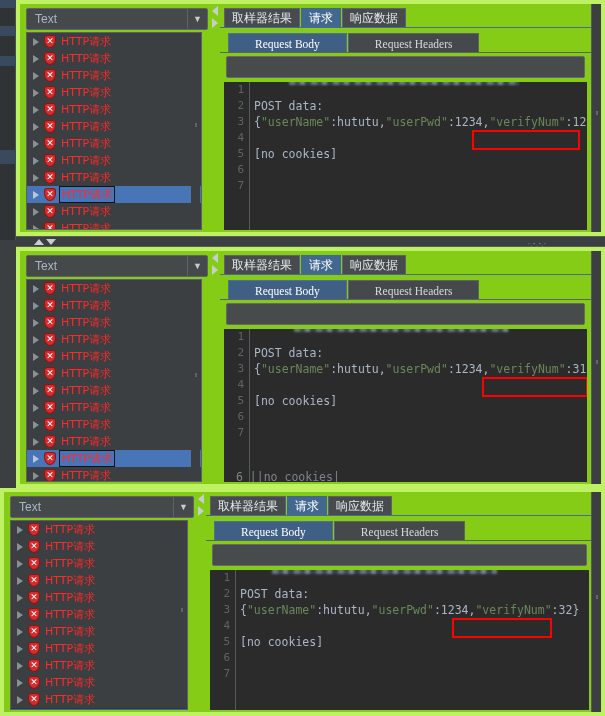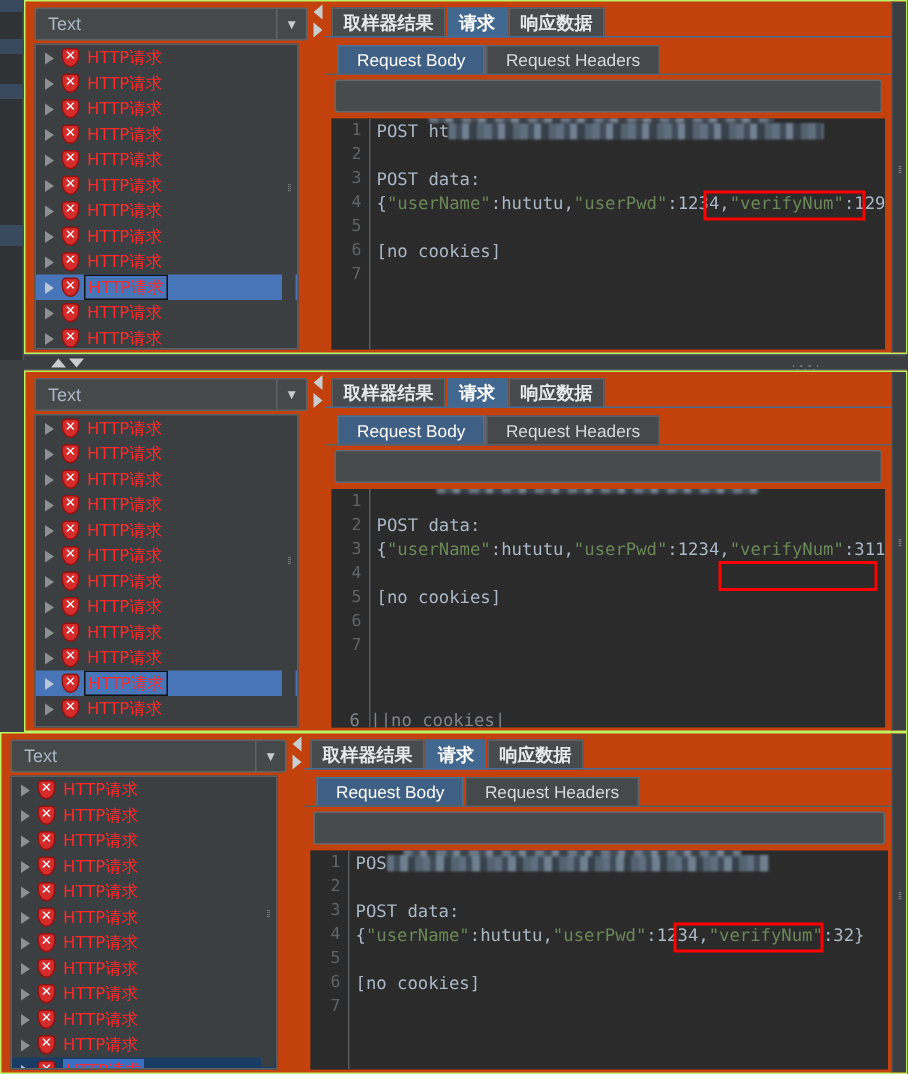--- a/index.html
+++ b/index.html
@@ -35,22 +35,22 @@
     position: absolute; left: 0; right: 0; height: 1px; background: #4a6a96;
   }
   .bg-scrollthumb {
     position: absolute; right: 8px; top: 30px; width: 13px; height: 48px;
     background: #53585b; border: 1px solid #606568; border-radius: 2px;
   }
 
   
   .panel {
     position: absolute;
-    background: #c2410c;
-    border: 1px solid #bef264;
+    background: #84cc16;
+    border: 4px solid #bef264;
     overflow: hidden;
   }
 
   
   .splitter {
     position: absolute; left: 0; right: 0; height: 11px;
     background: #3c3f41;
     border-top: 1px solid #555a5d;
     border-bottom: 1px solid #555a5d;
   }
@@ -161,46 +161,46 @@
   .arw-r {
     width: 0; height: 0;
     border-top: 5px solid transparent; border-bottom: 5px solid transparent;
     border-left: 6px solid #c8cdd0;
   }
 
   
   .right-pane { position: absolute; top: 0; bottom: 0; }
   .tabbar {
     position: absolute; left: 0; right: 0; top: 3px; height: 21px;
-    display: flex; align-items: flex-end; gap: 1px; padding-left: 4px; font-weight: bold;
+    display: flex; align-items: flex-end; gap: 1px; padding-left: 4px;
   }
   .tab {
     height: 20px; padding: 0 7px;
     display: flex; align-items: center;
     font-size: 12px; color: #e6e9ea;
     background: #474b4d;
     border: 1px solid #5d6265; border-bottom: none;
     font-family: "DejaVu Sans", sans-serif;
   }
   .tab.active { background: #43688f; color: #ffffff; border-color: #43688f; }
   .tabbar-underline {
     position: absolute; left: 0; right: 0; top: 23px; height: 1px;
     background: #4a6a96;
   }
   .subtabbar {
     position: absolute; left: 0; right: 0; top: 28px; height: 21px;
     display: flex; align-items: flex-end; gap: 1px; padding-left: 8px;
   }
   .subtab {
-    height: 20px; padding: 0 12px;
+    height: 20px; padding: 0 26px;
     display: flex; align-items: center;
     font-size: 11.5px; color: #d6dadd;
     background: #45494b;
     border: 1px solid #5d6265; border-bottom: none;
-    font-family: Liberation Sans, sans-serif;
+    font-family: Liberation Serif, serif;
   }
   .subtab.active { background: #3f5f84; color: #ffffff; border-color: #50708f; }
   .subtab-underline {
     position: absolute; left: 0; right: 0; top: 48px; height: 1px;
     background: #5c6164;
   }
   .searchbox {
     position: absolute; left: 6px; right: 6px; top: 52px; height: 22px;
     background: #474b4c; border: 1px solid #63686b; border-radius: 2px;
   }
@@ -444,23 +444,20 @@
         <div class="gutter" id="gut1">
             <div class="ln">1</div>
             <div class="ln">2</div>
             <div class="ln">3</div>
             <div class="ln">4</div>
             <div class="ln">5</div>
             <div class="ln">6</div>
             <div class="ln">7</div>
           </div>
         <div class="code">
-          <div class="cl">
-            <span class="s-plain">POST ht</span><span class="redact" style="width:250px;"></span>
-          </div>
           <div class="cl"></div>
           <div class="cl">
             <span class="s-plain">POST data:</span>
           </div>
           <div class="cl">
             <span class="s-plain">{</span><span class="s-green">"userName"</span><span class="s-plain">:hututu,</span><span class="s-green">"userPwd"</span><span class="s-plain">:1234,</span><span class="s-green">"verifyNum"</span><span class="s-plain">:129</span>
           </div>
           <div class="cl"></div>
           <div class="cl">
             <span class="s-plain">[no cookies]</span>
@@ -790,23 +787,20 @@
         <div class="gutter" id="gut3">
             <div class="ln">1</div>
             <div class="ln">2</div>
             <div class="ln">3</div>
             <div class="ln">4</div>
             <div class="ln">5</div>
             <div class="ln">6</div>
             <div class="ln">7</div>
           </div>
         <div class="code">
-          <div class="cl">
-            <span class="s-plain">POS</span><span class="redact" style="width:255px;"></span>
-          </div>
           <div class="cl"></div>
           <div class="cl">
             <span class="s-plain">POST data:</span>
           </div>
           <div class="cl">
             <span class="s-plain">{</span><span class="s-green">"userName"</span><span class="s-plain">:hututu,</span><span class="s-green">"userPwd"</span><span class="s-plain">:1234,</span><span class="s-green">"verifyNum"</span><span class="s-plain">:32</span><span class="s-plain">}</span>
           </div>
           <div class="cl"></div>
           <div class="cl">
             <span class="s-plain">[no cookies]</span>

